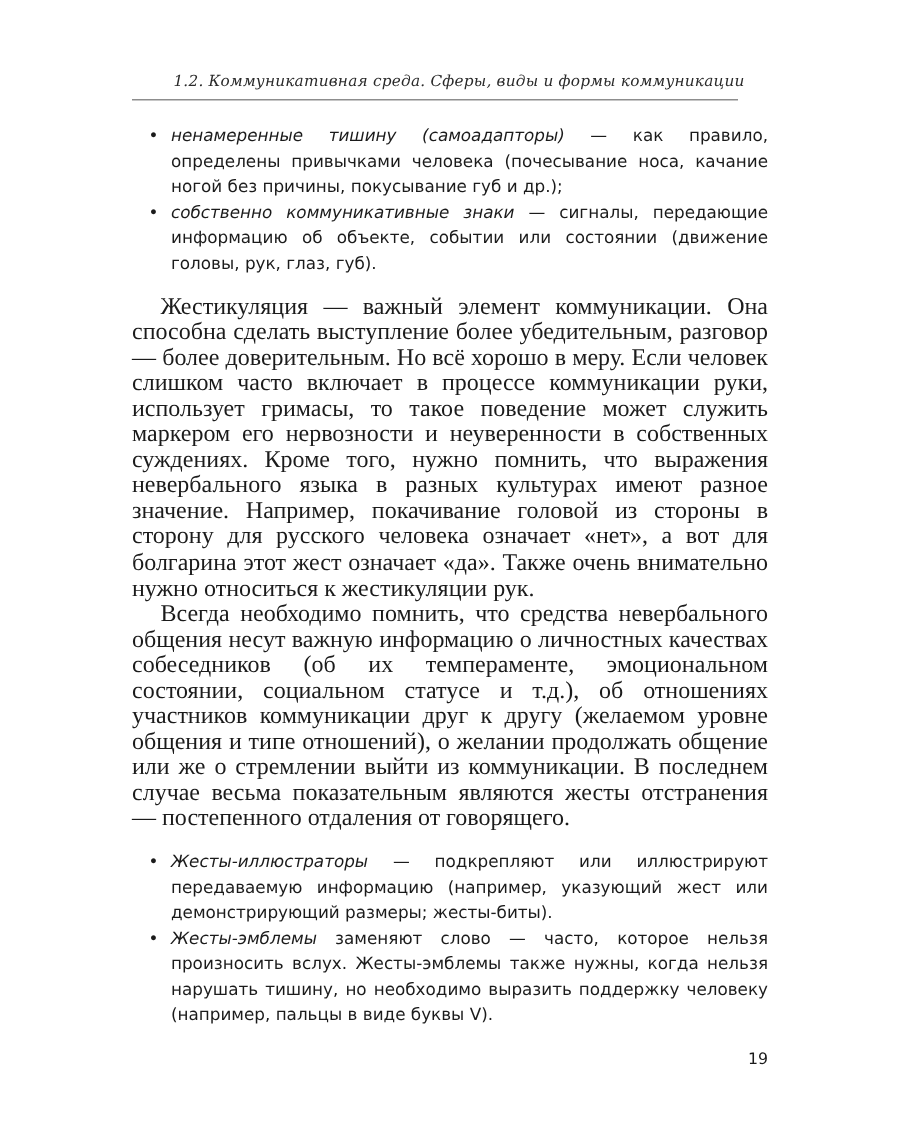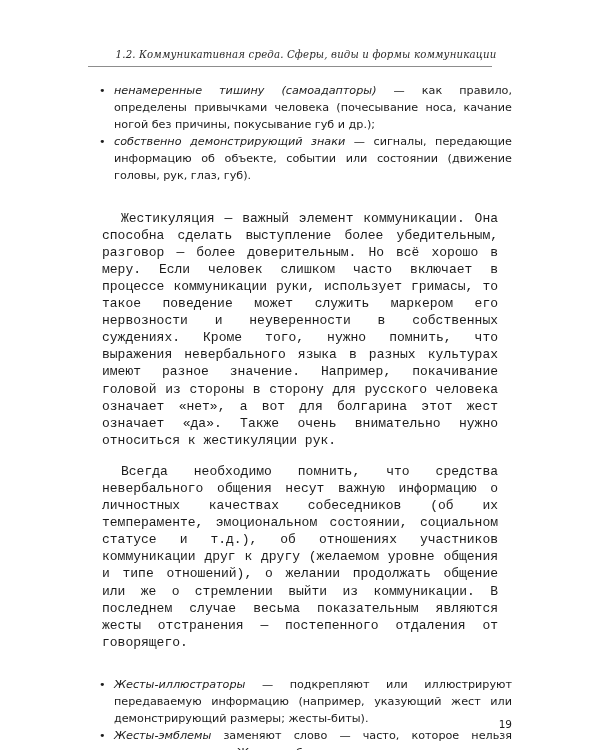--- a/index.html
+++ b/index.html
@@ -54,23 +54,23 @@
 
   
   .column {
     position: absolute;
     left: 88px;
     top: 82px;
     width: 424px;
   }
 
   p.body {
-    margin: 14px;
-    font-family: Liberation Mono, monospace;
-    font-size: 13px;
+    margin: 0;
+    font-family: Liberation Serif, serif;
+    font-size: 16px;
     line-height: 17.1px;
     text-align: justify;
     text-justify: inter-word;
     color: #1b1b1b;
     hyphens: manual;
   }
   p.body.indent {
     text-indent: 19px;
   }
 
@@ -100,21 +100,21 @@
   }
   .it {
     font-style: italic;
   }
   .gap-md { height: 11px; }
 
   
   .folio {
     position: absolute;
     right: 88px;
-    bottom: 20px;
+    bottom: 38px;
     font-family: "DejaVu Sans", "Liberation Sans", sans-serif;
     font-size: 10.5px;
     color: #1b1b1b;
   }
 </style>
 </head>
 <body>
 
 <div class="page">
 
@@ -123,21 +123,21 @@
   </div>
   <div class="head-rule"></div>
 
   <div class="column">
 
     <ul class="bullets">
       <li>
         <span class="marker">•</span><span class="it">ненамеренные тишину (самоадапторы)</span><span> — как правило, определены привычками человека (почесывание носа, качание ногой без причины, покусывание губ и др.);</span>
       </li>
       <li>
-        <span class="marker">•</span><span class="it">собственно демонстрирующий знаки</span><span> — сигналы, передающие информацию об объекте, событии или состоянии (движение головы, рук, глаз, губ).</span>
+        <span class="marker">•</span><span class="it">собственно коммуникативные знаки</span><span> — сигналы, передающие информацию об объекте, событии или состоянии (движение головы, рук, глаз, губ).</span>
       </li>
     </ul>
 
     <div class="gap-md"></div>
 
     <p class="body indent">Жестикуляция — важный элемент коммуникации. Она способна сделать выступление более убедительным, разговор — более доверительным. Но всё хорошо в меру. Если человек слишком часто включает в процессе коммуникации руки, использует гримасы, то такое поведение может служить маркером его нервозности и неуверенности в собственных суждениях. Кроме того, нужно помнить, что выражения невербального языка в разных культурах имеют разное значение. Например, покачивание головой из стороны в сторону для русского человека означает «нет», а вот для болгарина этот жест означает «да». Также очень внимательно нужно относиться к жестикуляции рук.</p>
 
     <p class="body indent">Всегда необходимо помнить, что средства невербального общения несут важную информацию о личностных качествах собеседников (об их темпераменте, эмоциональном состоянии, социальном статусе и т.д.), об отношениях участников коммуникации друг к другу (желаемом уровне общения и типе отношений), о желании продолжать общение или же о стремлении выйти из коммуникации. В последнем случае весьма показательным являются жесты отстранения — постепенного отдаления от говорящего.</p>
 
 

